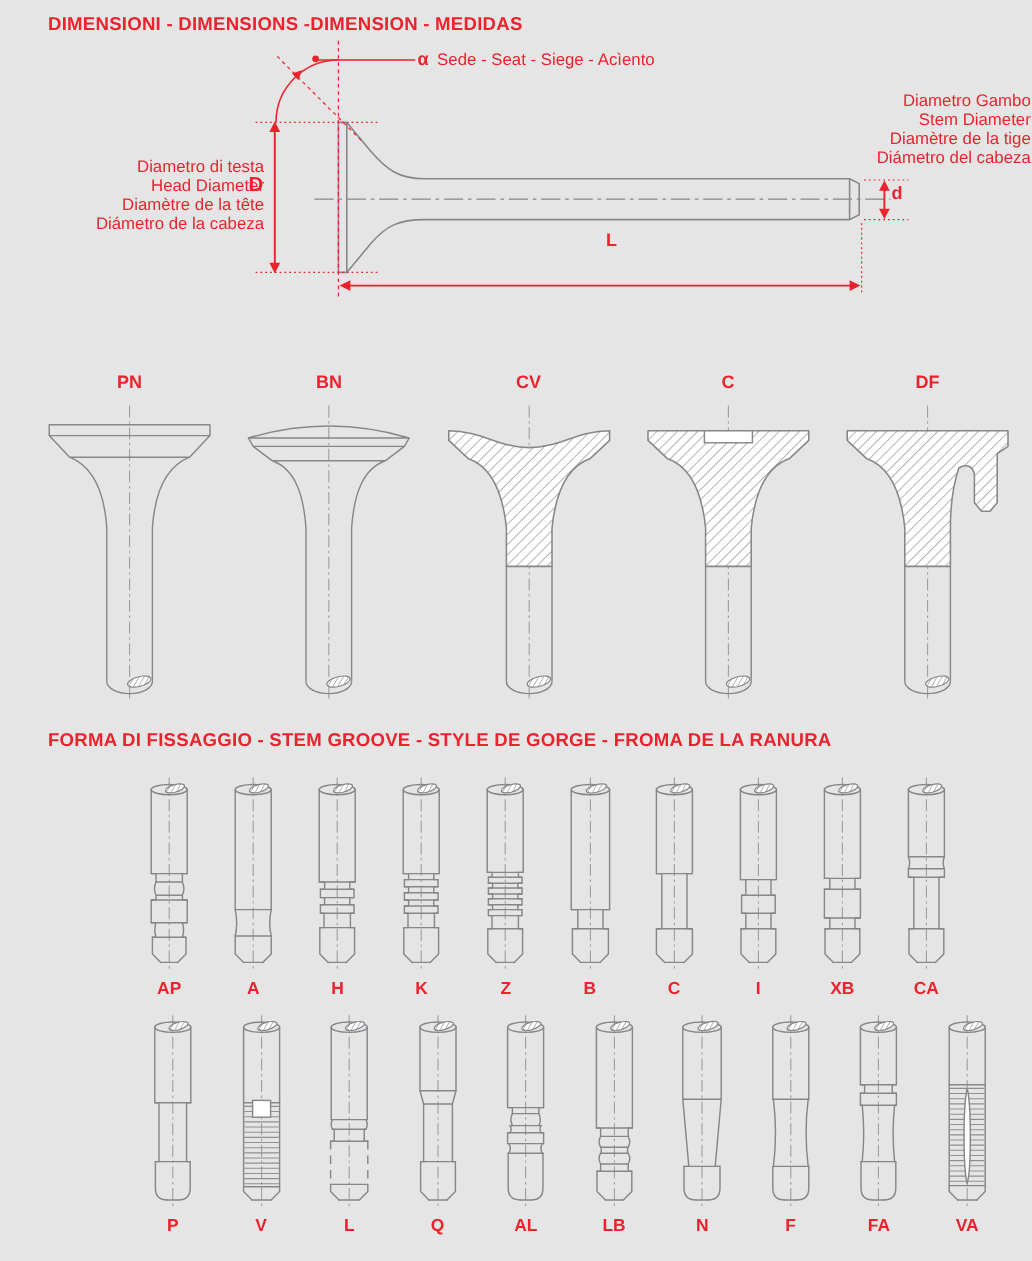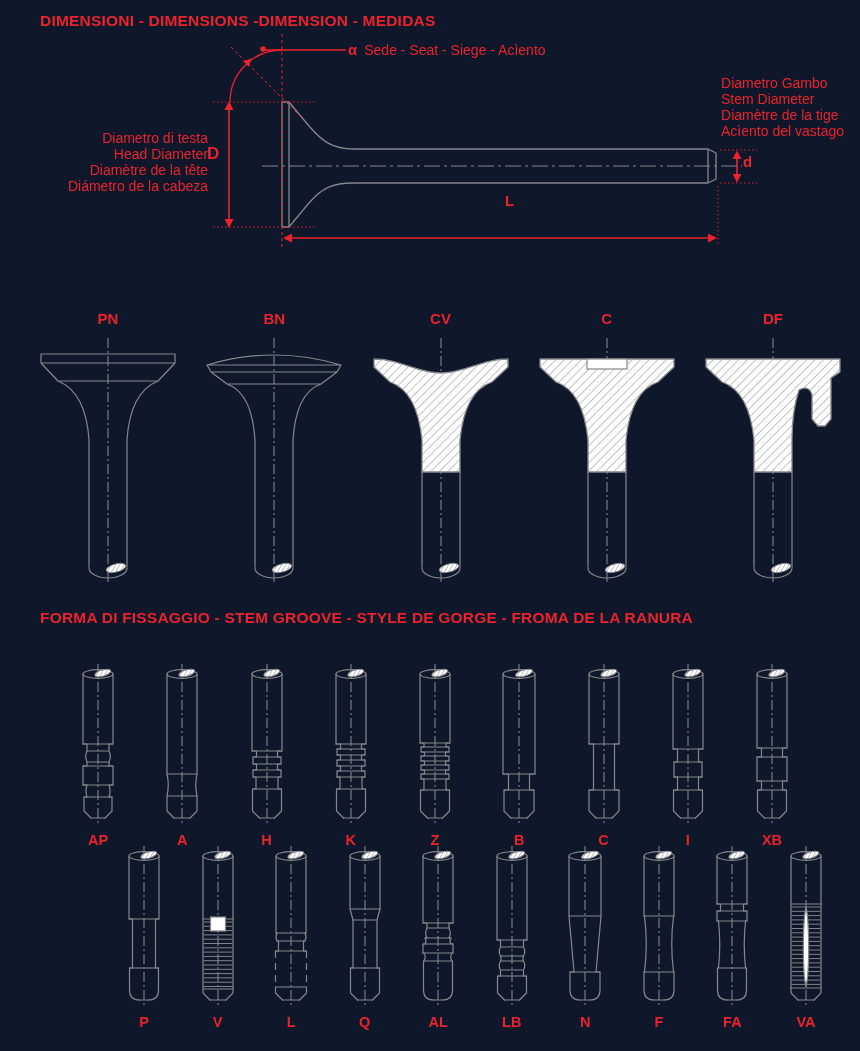--- a/index.html
+++ b/index.html
@@ -1,36 +1,36 @@
 <!DOCTYPE html>
 <html><head>
 <meta charset="utf-8">
 <style>
   html,body{margin:0;padding:0;background:#fff;}
-  .page{position:relative;width:860px;height:1051px;background:#0f172a;overflow:hidden;
+  .page{position:relative;width:860px;height:1051px;background:#e5e5e5;overflow:hidden;
         font-family:"Liberation Sans",sans-serif;}
   .sectitle{position:absolute;left:40px;font-weight:bold;font-size:15.5px;letter-spacing:.2px;
             color:#ea232d;white-space:nowrap;}
   .maindraw{position:absolute;left:0;top:0;}
   .rtxt{color:#ea232d;font-size:14px;line-height:16px;}
   .t-alpha{position:absolute;left:348px;top:41px;display:flex;align-items:baseline;gap:7px;}
   .t-alpha .sym{font-weight:bold;font-size:15px;color:#ea232d;}
-  .t-stemdia{position:absolute;right:16px;top:75px;}
-  .t-headdia{position:absolute;left:4px;top:130px;width:204px;text-align:right;}
+  .t-stemdia{position:absolute;right:1px;top:75px;text-align:right;}
+  .t-headdia{position:absolute;left:16px;top:130px;width:204px;text-align:right;}
   .t-D{position:absolute;left:207px;top:144px;font-weight:bold;font-size:17px;color:#ea232d;}
   .t-L{position:absolute;left:505px;top:192px;font-weight:bold;font-size:15px;color:#ea232d;}
   .t-len{position:absolute;left:280px;top:216px;width:440px;text-align:center;}
   .t-d{position:absolute;left:743px;top:153px;font-weight:bold;font-size:15px;color:#ea232d;}
   .headrow{position:absolute;left:0;top:310px;width:860px;box-sizing:border-box;
            padding-left:33px;padding-right:12px;display:flex;justify-content:space-between;}
   .headfig{width:150px;display:flex;flex-direction:column;align-items:center;}
   .figlabel{font-weight:bold;font-size:15px;color:#ea232d;height:22px;text-align:center;}
   .stemrow{position:absolute;left:0;width:860px;box-sizing:border-box;display:flex;
            justify-content:space-between;}
-  .stemrow1{top:660px;padding-left:73px;padding-right:63px;}
+  .stemrow1{top:644px;padding-left:116px;padding-right:63px;}
   .stemrow2{top:842px;padding-left:119px;padding-right:29px;}
   .stemfig{width:50px;display:flex;flex-direction:column;align-items:center;}
   .stemfig .figlabel{height:20px;font-size:14.5px;}
   
   .ln,.lnf{fill:none;stroke:#85878a;stroke-width:1.2px;stroke-linejoin:round;stroke-linecap:round;}
   .lnt{fill:none;stroke:#8d8f92;stroke-width:.9px;}
   .lnd{fill:none;stroke:#85878a;stroke-width:1.2px;stroke-dasharray:7 5;}
   .cl{fill:none;stroke:#9a9c9e;stroke-width:.9px;stroke-dasharray:10 3 2 3;}
   .hat{fill:url(#hatch);stroke:#85878a;stroke-width:1.3px;stroke-linejoin:round;}
   .slv{fill:url(#hatch2);stroke:#85878a;stroke-width:1px;}
@@ -89,21 +89,21 @@
 
   <div class="t-alpha">
     <span class="sym">α</span>
     <span class="rtxt">Sede - Seat - Siege - Acìento</span>
   </div>
 
   <div class="t-stemdia rtxt">
     <div>Diametro Gambo</div>
     <div>Stem Diameter</div>
     <div>Diamètre de la tige</div>
-    <div>Acìento del vastago</div>
+    <div>Diámetro del cabeza</div>
   </div>
 
   <div class="t-headdia rtxt">
     <div>Diametro di testa</div>
     <div>Head Diameter</div>
     <div>Diamètre de la tête</div>
     <div>Diámetro de la cabeza</div>
   </div>
 
   <div class="t-D">D</div>
@@ -251,20 +251,31 @@
         <svg width="50" height="172" viewBox="0 0 50 172">
           <path class="cl" d="M 25 4 V 166"></path>
           <path class="ln" d="M 10 14 L 10 14 V 88 L 14.5 88 V 97 L 10 97 V 121 L 14.5 121 V 130 L 10.5 130 V 151 L 17.5 158 "></path>
           <path class="ln" d="M 40 14 L 40 14 V 88 L 35.5 88 V 97 L 40 97 V 121 L 35.5 121 V 130 L 39.5 130 V 151 L 32.5 158 "></path>
           <path class="ln" d="M 10 88 H 40 M 10 97 H 40 M 10 121 H 40 M 10.5 130 H 39.5 M 17.5 158 H 32.5 "></path>
           <ellipse class="lnf" cx="25" cy="14" rx="15" ry="4.3"></ellipse>
           <ellipse class="slv" cx="29.8" cy="13" rx="8.25" ry="3.1" transform="rotate(-16 29.8 13)"></ellipse>
         </svg>
         <div class="figlabel">XB</div>
       </div>
+      <div class="stemfig">
+        <svg width="50" height="172" viewBox="0 0 50 172">
+          <path class="cl" d="M 25 4 V 166"></path>
+          <path class="ln" d="M 10 14 L 10 14 V 70 L 10 70 Q 12 75 10 80 L 10 80 V 87 L 14.5 87 V 130 L 10.5 130 V 151 L 17.5 158 "></path>
+          <path class="ln" d="M 40 14 L 40 14 V 70 L 40 70 Q 38 75 40 80 L 40 80 V 87 L 35.5 87 V 130 L 39.5 130 V 151 L 32.5 158 "></path>
+          <path class="ln" d="M 10 70 H 40 M 10 80 H 40 M 10 87 H 40 M 10.5 130 H 39.5 M 17.5 158 H 32.5 "></path>
+          <ellipse class="lnf" cx="25" cy="14" rx="15" ry="4.3"></ellipse>
+          <ellipse class="slv" cx="29.8" cy="13" rx="8.25" ry="3.1" transform="rotate(-16 29.8 13)"></ellipse>
+        </svg>
+        <div class="figlabel">CA</div>
+      </div>
     </div>
   <div class="stemrow stemrow2">
       <div class="stemfig">
         <svg width="50" height="172" viewBox="0 0 50 172">
           <path class="cl" d="M 25 4 V 166"></path>
           <path class="ln" d="M 10 14 L 10 14 V 77 L 13.5 77 V 126 L 10.5 126 V 148 Q 10.5 158 20.5 158 "></path>
           <path class="ln" d="M 40 14 L 40 14 V 77 L 36.5 77 V 126 L 39.5 126 V 148 Q 39.5 158 29.5 158 "></path>
           <path class="ln" d="M 10 77 H 40 M 10.5 126 H 39.5 M 20.5 158 H 29.5 "></path>
           <ellipse class="lnf" cx="25" cy="14" rx="15" ry="4.3"></ellipse>
           <ellipse class="slv" cx="29.8" cy="13" rx="8.25" ry="3.1" transform="rotate(-16 29.8 13)"></ellipse>

